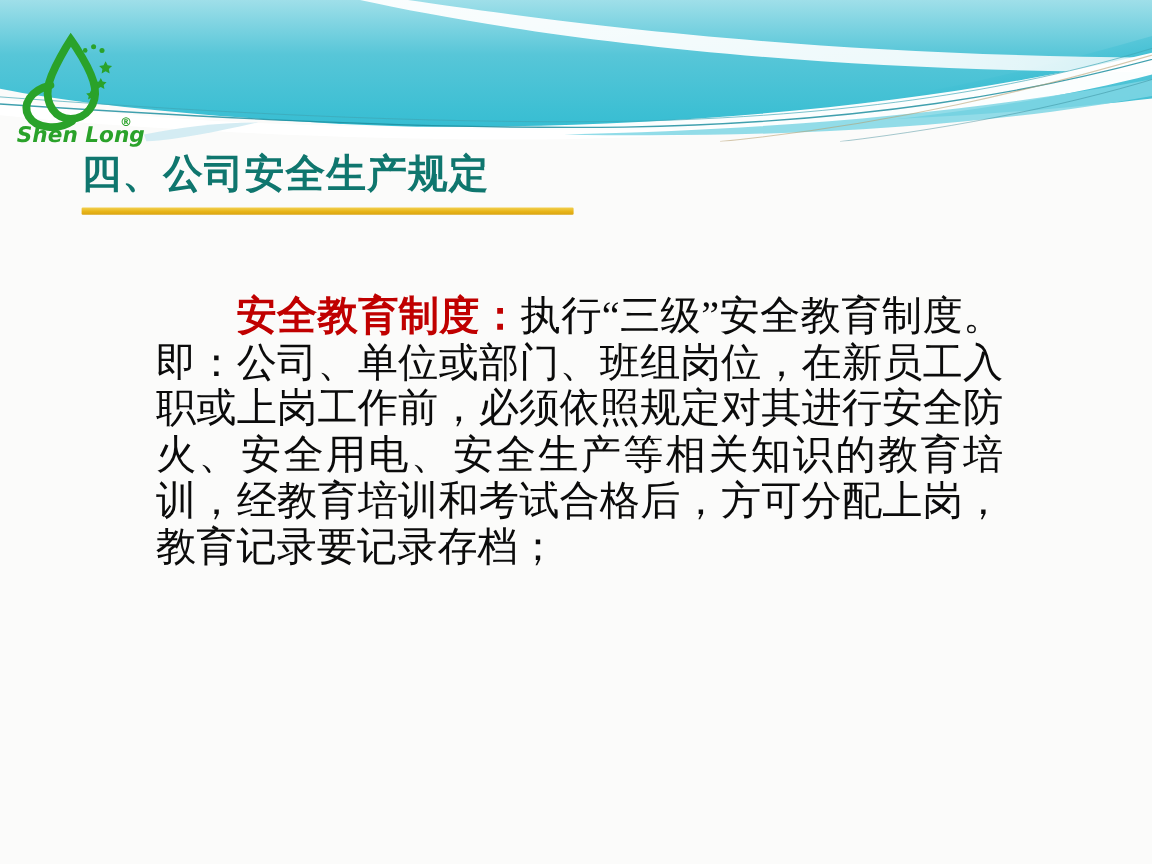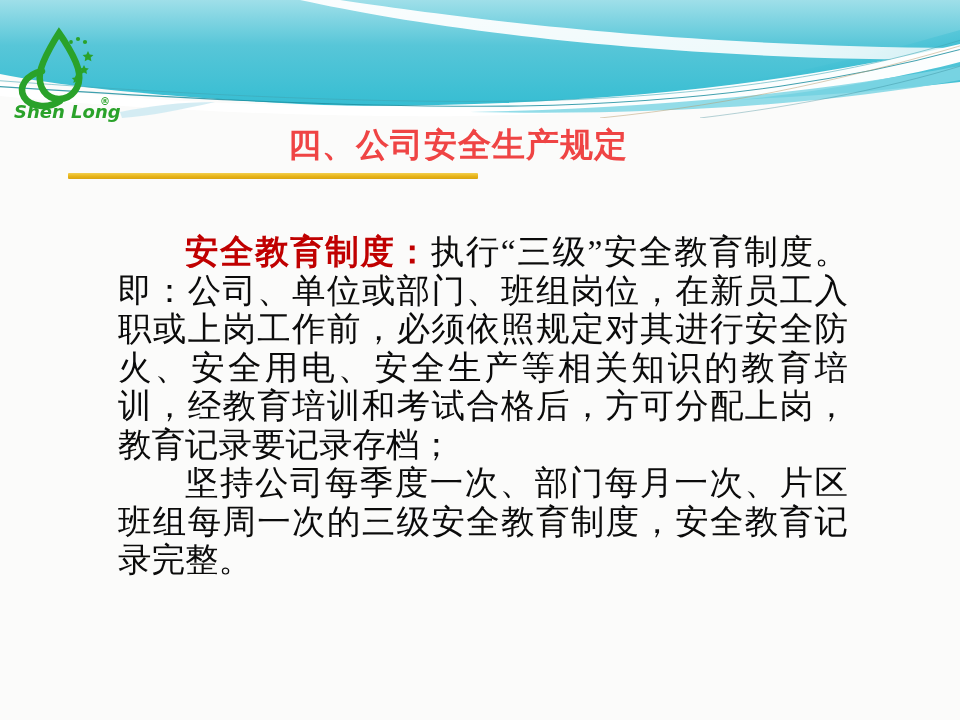--- a/index.html
+++ b/index.html
@@ -22,42 +22,41 @@
   #logo svg{display:block;}
   
   #title-block{
     position:absolute;left:68px;top:124px;width:560px;
   }
   #title-text{
     font-family:"DejaVu Sans","Liberation Sans",sans-serif;
     font-weight:bold;
     font-size:33px;
     letter-spacing:1px;
-    color:#ef4444;
+    color:#0f766e;
     line-height:42px;
     white-space:nowrap;
-    text-align:right;
   }
   #title-rule{
     margin-top:7px;
     width:410px;height:6px;
     background:linear-gradient(180deg,#f2cf4e 0%,#e8b417 55%,#d9a413 100%);
     border-radius:1px;
   }
   
   #body-copy{
     position:absolute;left:118px;top:233px;width:730px;
     color:#0b0b0b;
     font-size:33.5px;
     line-height:38.5px;
     text-align:justify;
     text-justify:inter-ideograph;
     letter-spacing:0px;
   }
-  #body-copy p{margin:0;text-indent:2em;}
+  #body-copy p{margin:12px;text-indent:2em;}
   #body-copy p.p2{margin-top:0px;}
   .em-red{color:#c00000;font-weight:bold;}
 </style>
 </head>
 <body>
 
 <div id="header">
   <svg width="960" height="118" viewBox="0 0 960 118" xmlns="http://www.w3.org/2000/svg">
     <defs>
       <linearGradient id="gBand" x1="0" y1="0" x2="0" y2="1">
@@ -122,14 +121,13 @@
   </svg>
 </div>
 
 <div id="title-block">
   <div id="title-text">四、公司安全生产规定</div>
   <div id="title-rule"></div>
 </div>
 
 <div id="body-copy">
   <p class="p1"><span class="em-red">安全教育制度：</span><span>执行“三级”安全教育制度。即：公司、单位或部门、班组岗位，在新员工入职或上岗工作前，必须依照规定对其进行安全防火、安全用电、安全生产等相关知识的教育培训，经教育培训和考试合格后，方可分配上岗，教育记录要记录存档；</span></p>
-  <p class="p2"><span>坚持公司每季度一次、部门每月一次、片区班组每周一次的三级安全教育制度，安全教育记录完整。</span></p>
 </div>
 
 </body></html>

